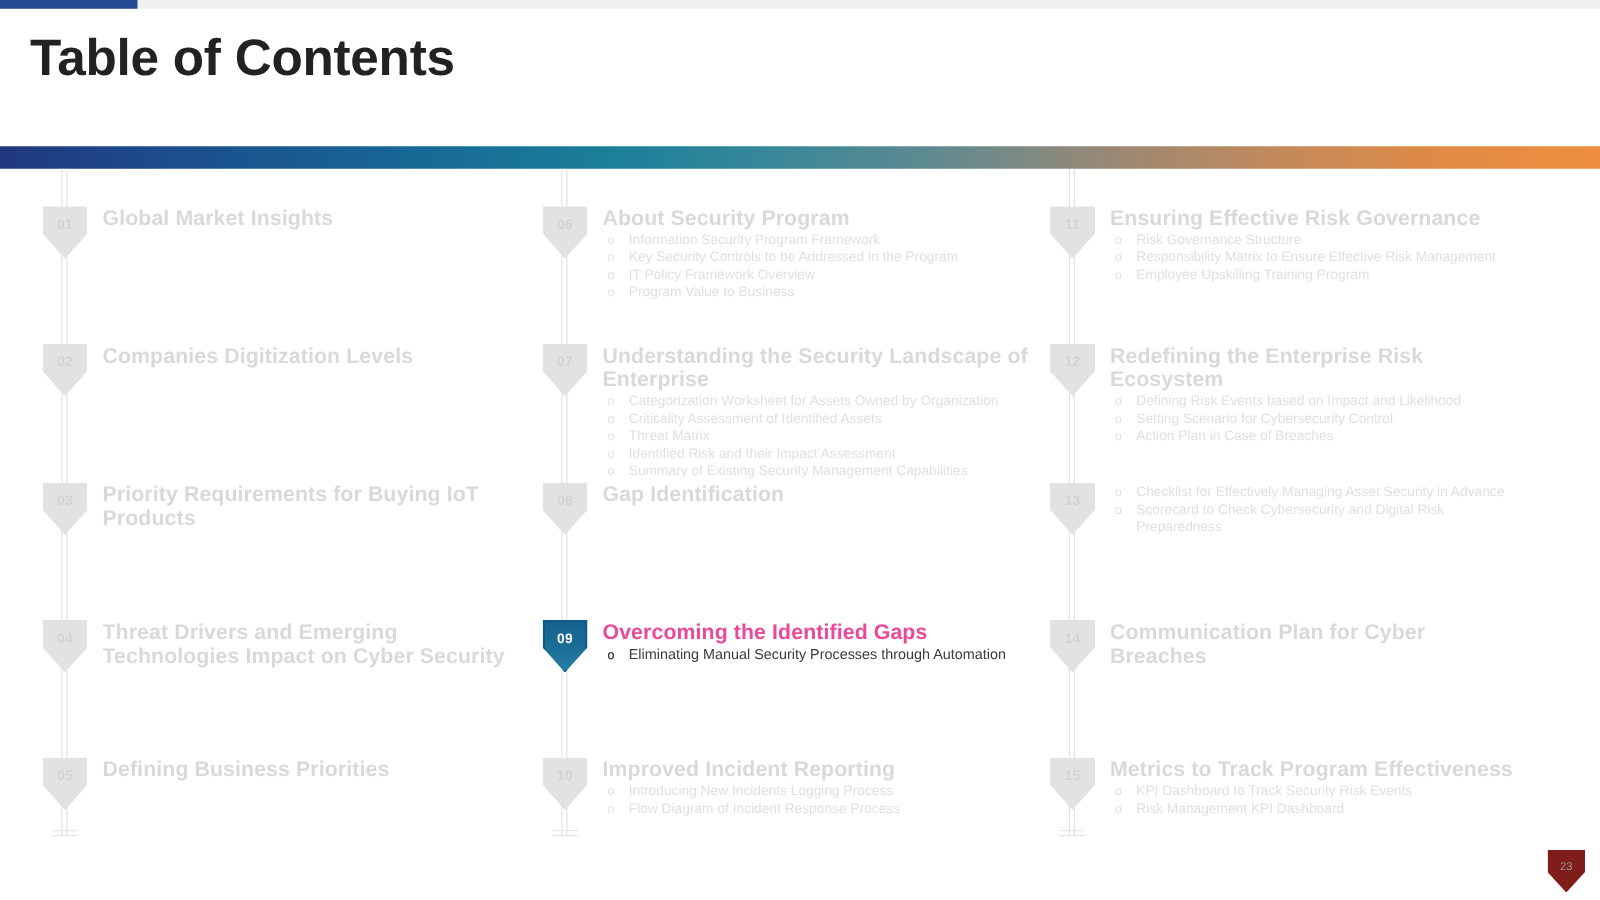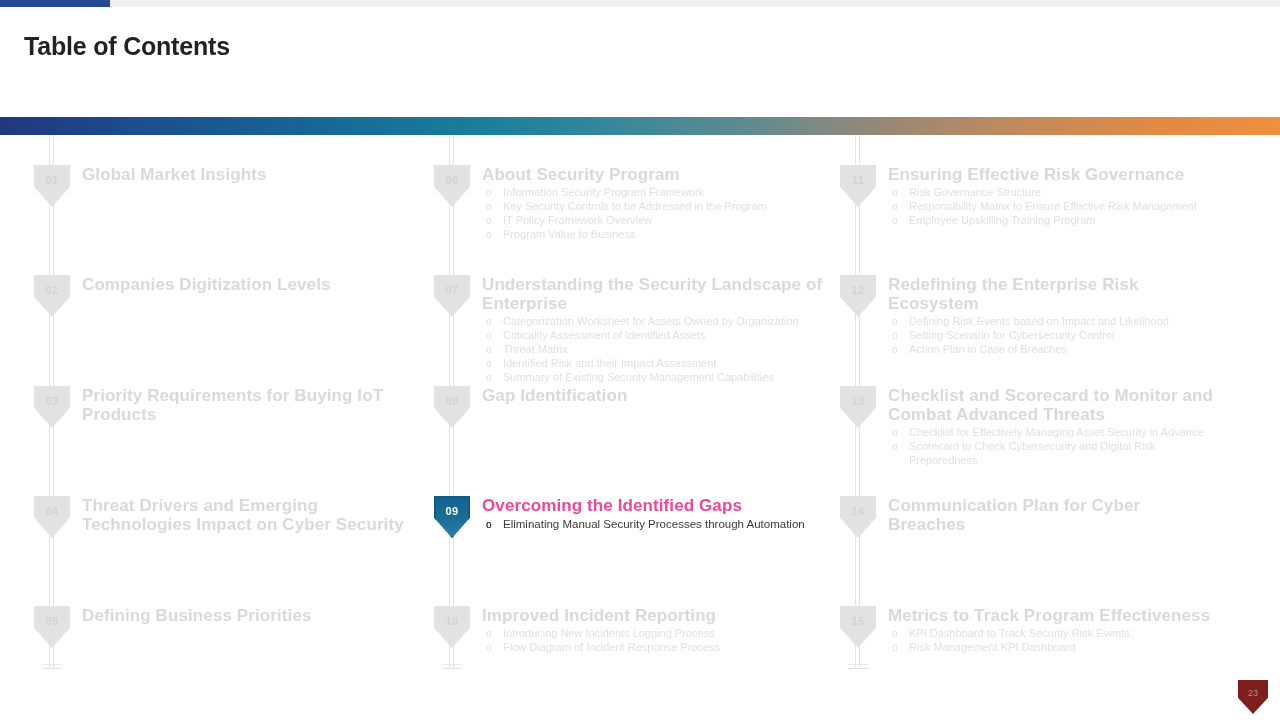--- a/index.html
+++ b/index.html
@@ -29,21 +29,21 @@
     width: 110px;
     height: 7px;
     background: #254a92;
   }
 
   
   .page-title {
     position: absolute;
     top: 22px;
     left: 24px;
-    font-size: 25px;
+    font-size: 41px;
     font-weight: bold;
     color: #222222;
     letter-spacing: -0.2px;
     line-height: 48px;
   }
 
   
   .gradient-bar {
     position: absolute;
     top: 117px;
@@ -409,21 +409,20 @@
           </ul>
         </div>
       </div>
       <div class="entry" style="top: 251px;">
         <div class="shield">
           <div class="shield-shape">
             <span class="shield-num">13</span>
           </div>
         </div>
         <div class="entry-body">
-          <div class="entry-title">Checklist and Scorecard to Monitor and Combat Advanced Threats</div>
           <ul class="sublist">
             <li class="subitem"><span class="marker">o</span><span>Checklist for Effectively Managing Asset Security in Advance</span></li>
             <li class="subitem"><span class="marker">o</span><span>Scorecard to Check Cybersecurity and Digital Risk Preparedness</span></li>
           </ul>
         </div>
       </div>
       <div class="entry" style="top: 361px;">
         <div class="shield">
           <div class="shield-shape">
             <span class="shield-num">14</span>

